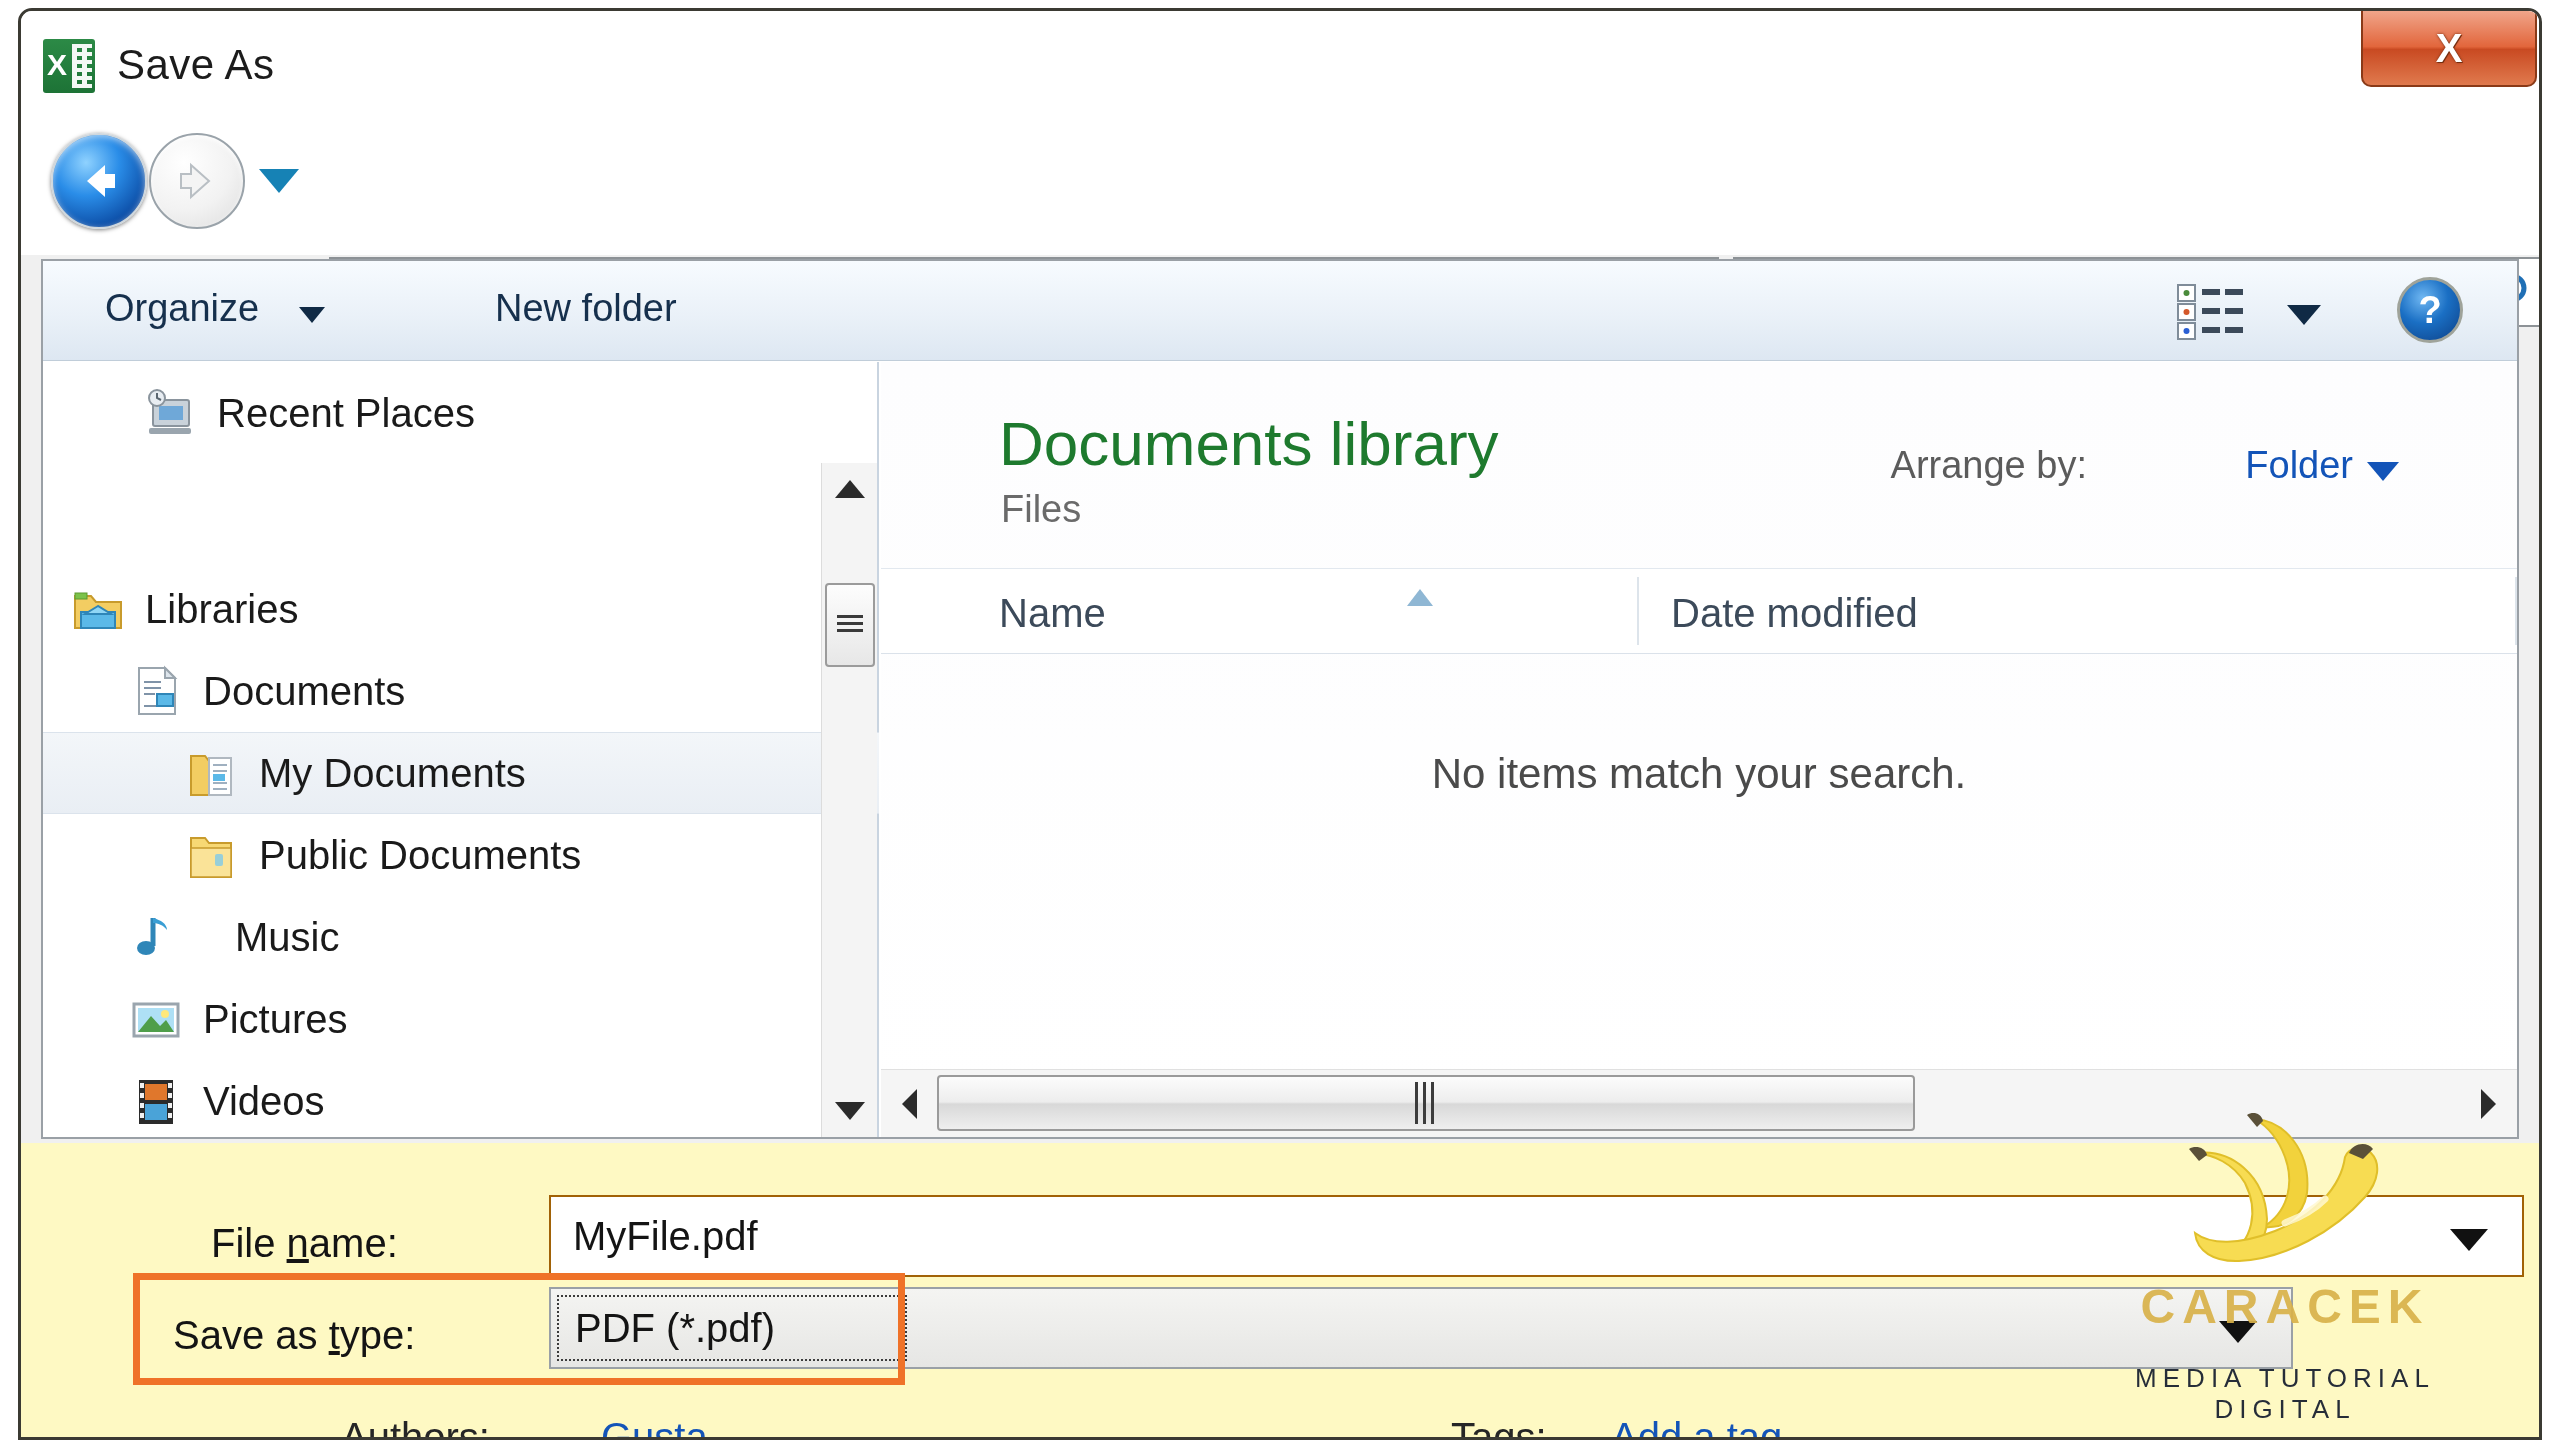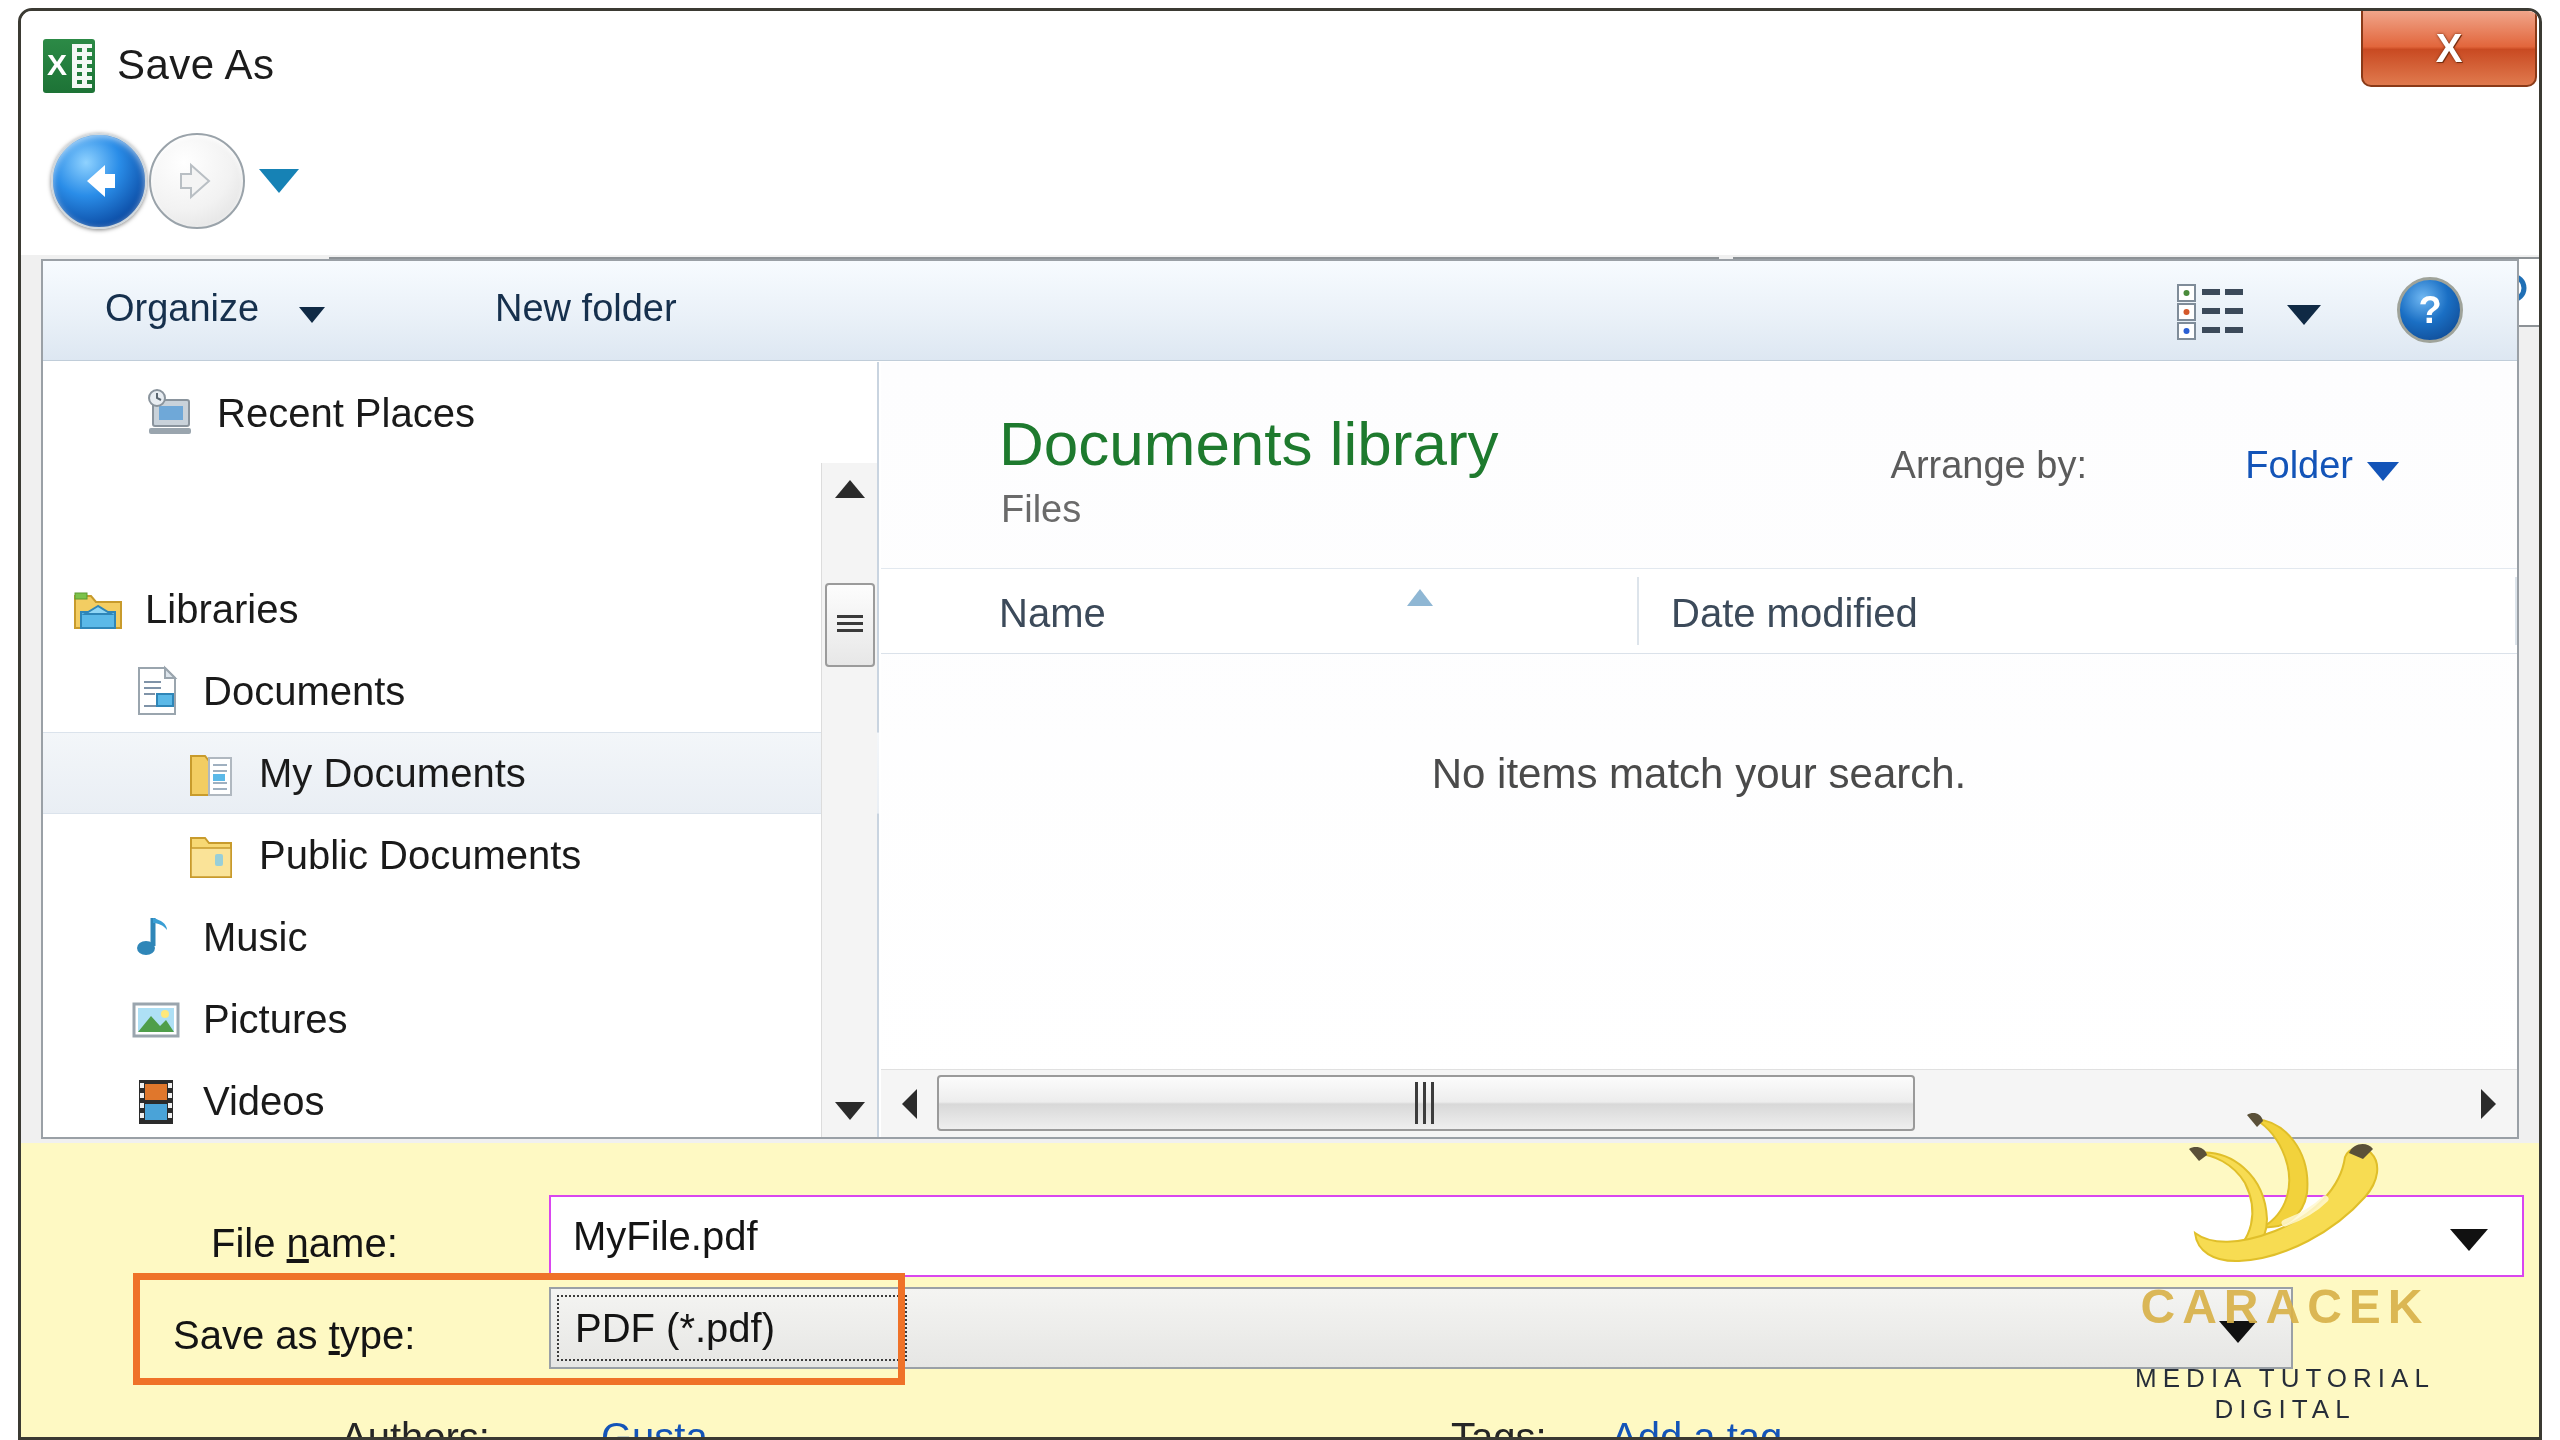--- a/index.html
+++ b/index.html
@@ -309,21 +309,21 @@
   .footer { position: absolute; left: 0; top: 1132px; width: 100%; bottom: 0; background:#fef9c3; }
   .fld-label {
     position: absolute; font-size: 40px; color: #141414; white-space: nowrap;
   }
   .fld-label u { text-decoration: underline; }
   .lbl-filename { left: 190px; top: 78px; }
   .lbl-savetype { left: 152px; top: 170px; }
   .filename-input {
     position: absolute; left: 528px; top: 52px;
     width: 1975px; height: 82px;
-    background: #ffffff; border: 2px solid #d946ef;
+    background: #ffffff; border: 2px solid #a16207;
     display: flex; align-items: center; cursor: text;
   }
   .filename-input .val { margin-left: 22px; font-size: 40px; color: #141414; }
   .fn-caret {
     position: absolute; right: 34px; top: 32px;
     width: 0; height: 0;
     border-left: 19px solid transparent;
     border-right: 19px solid transparent;
     border-top: 22px solid #111; cursor: pointer;
   }
@@ -529,21 +529,21 @@
         <span class="ti-ico">
           <svg width="54" height="54" viewBox="0 0 54 54">
             <path d="M6 10 h14 l4 5 h22 v34 H6 Z" fill="#f7d874" stroke="#c89b2c" stroke-width="2"></path>
             <path d="M6 20 h40 v29 H6 Z" fill="#fae398" stroke="#c89b2c" stroke-width="1.5"></path>
             <rect x="30" y="26" width="8" height="12" rx="2" fill="#7fc9e8" opacity=".8"></rect>
           </svg>
         </span>
         <span class="lbl">Public Documents</span>
       </div>
 
-      <div class="tree-item" style="top:534px; padding-left:86px;">
+      <div class="tree-item" style="top:534px; padding-left:86px;gap:32px;">
         <span class="ti-ico">
           <svg width="54" height="54" viewBox="0 0 54 54">
             <path d="M24 8 L24 36 " stroke="#2f86b8" stroke-width="5" fill="none"></path>
             <path d="M24 8 C32 10, 38 14, 38 20 C34 15, 29 13, 24 13 Z" fill="#3a9ed4"></path>
             <ellipse cx="17" cy="38" rx="9" ry="7" fill="#2f86b8"></ellipse>
           </svg>
         </span>
         <span class="lbl">Music</span>
       </div>
 

